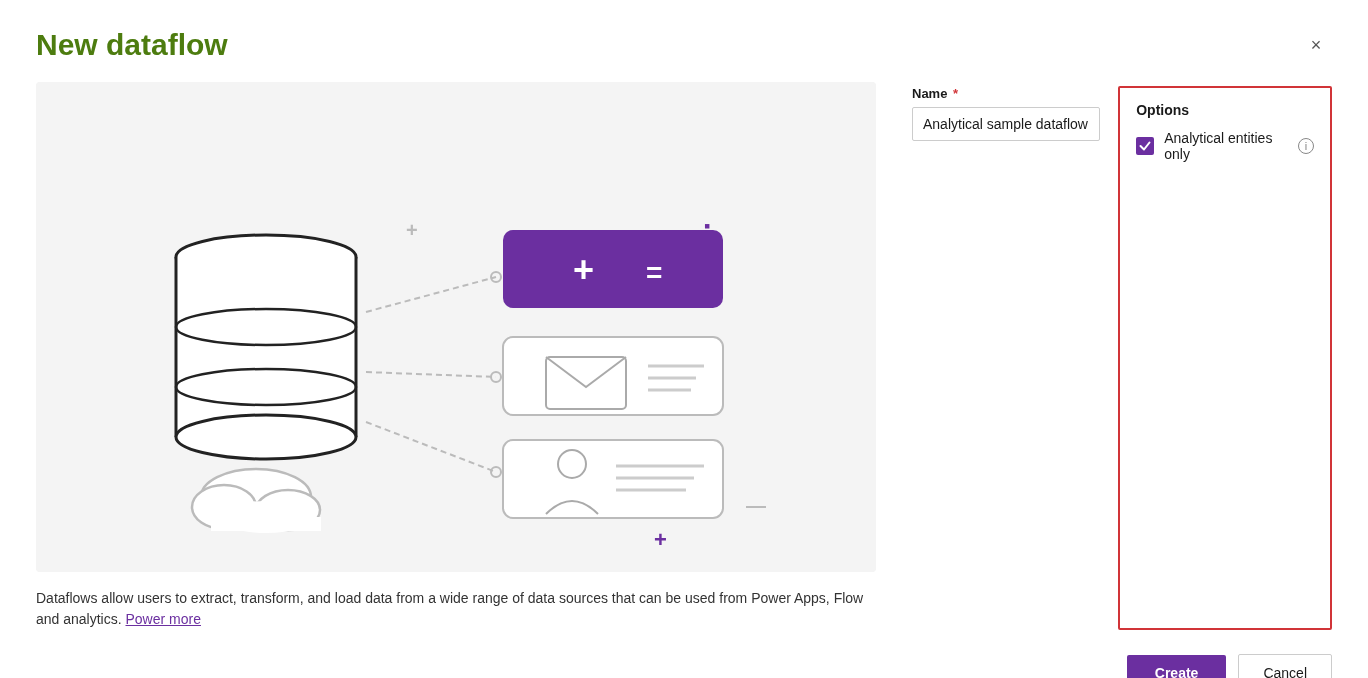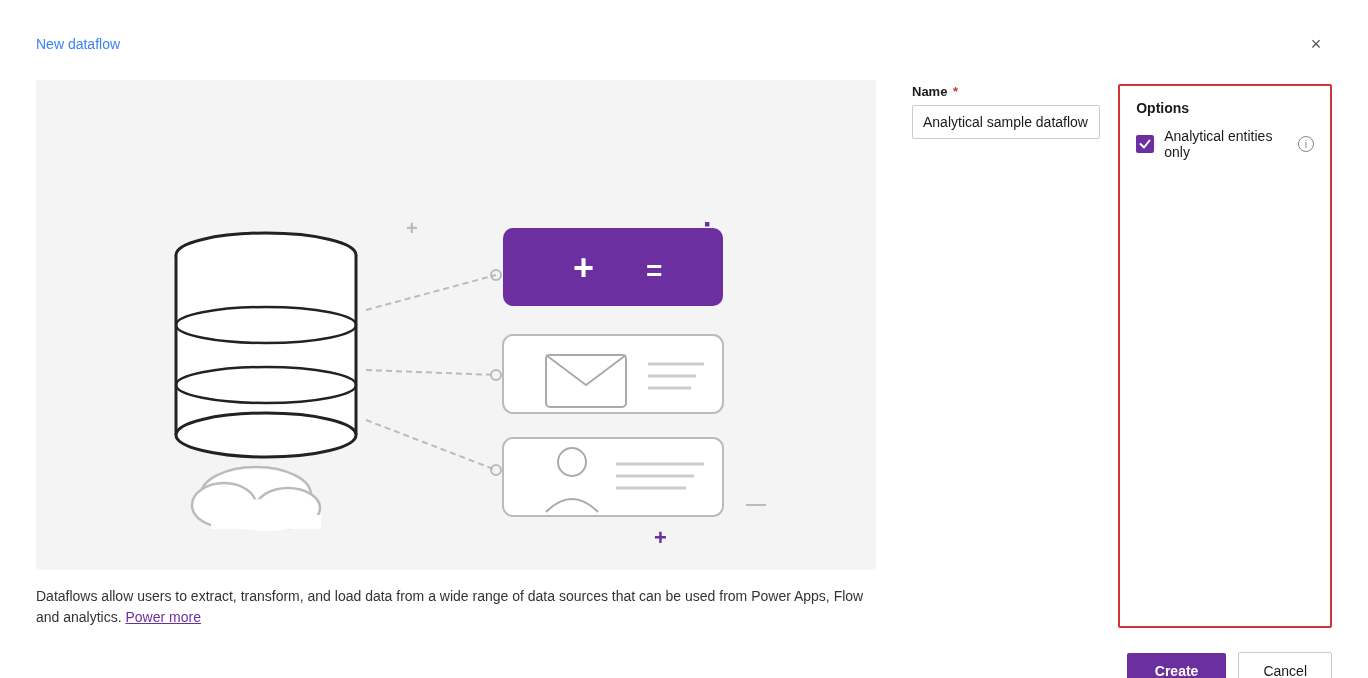--- a/index.html
+++ b/index.html
@@ -20,23 +20,23 @@
       display: flex;
       flex-direction: column;
     }
     .dialog-header {
       display: flex;
       align-items: center;
       justify-content: space-between;
       margin-bottom: 20px;
     }
     .dialog-title {
-      font-size: 14px;
-      font-weight: 400;
-      color: #3b82f6;
+      font-size: 30px;
+      font-weight: 700;
+      color: #4d7c0f;
     }
     .close-btn {
       width: 32px;
       height: 32px;
       display: flex;
       align-items: center;
       justify-content: center;
       cursor: pointer;
       font-size: 18px;
       color: #555;

